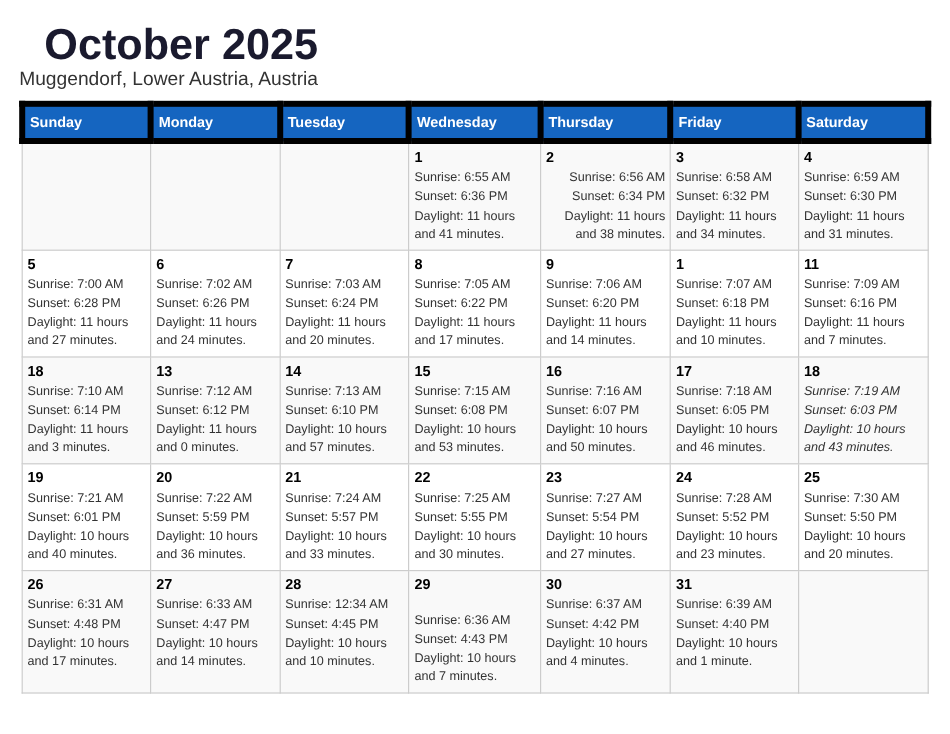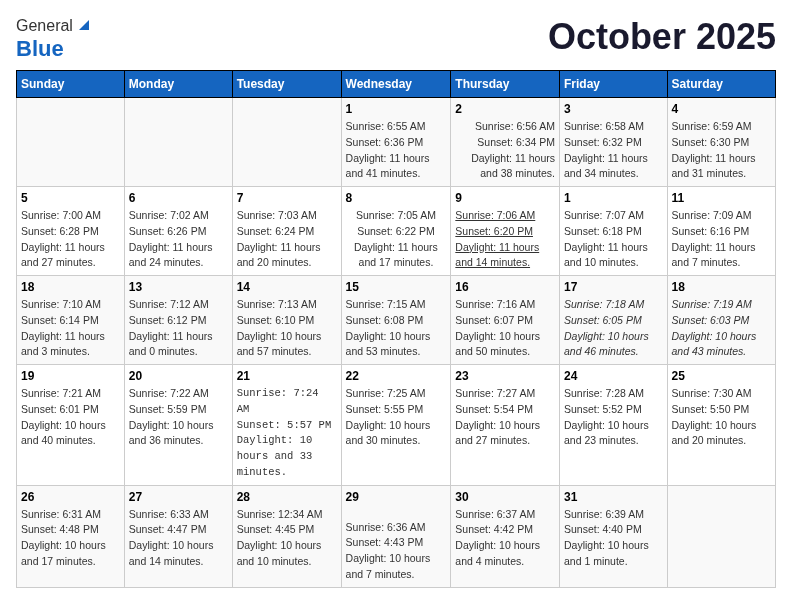--- a/index.html
+++ b/index.html
@@ -41,21 +41,21 @@
       border-collapse: collapse;
       font-size: 11px;
     }
     thead tr th {
       background-color: #1565c0;
       color: #fff;
       padding: 6px 4px;
       text-align: left;
       font-size: 12px;
       font-weight: bold;
-      border: 1px solid #000000;
+      border: 5px solid #000000;
     }
     tbody tr td {
       border: 1px solid #ccc;
       vertical-align: top;
       padding: 4px;
       width: 113px;
       min-height: 80px;
       background: #fff;
     }
     tbody tr:nth-child(odd) td {
@@ -71,33 +71,23 @@
       color: #333;
       font-size: 10.5px;
       line-height: 1.5;
     }
     td.empty { background: #f0f0f0; }
   </style>
 </head>
 <body>
 
 <div class="header">
-  <div class="logo">
-    <div style="display:flex;align-items:center;">
-      <span class="logo-general">General</span>
-      <span style="display:inline-block;margin-left:2px;">
-        <svg width="16" height="16" viewBox="0 0 16 16">
-          <polygon points="4,14 14,14 14,4" fill="#1565c0"></polygon>
-        </svg>
-      </span>
-    </div>
-    <span class="logo-blue" style="font-size:22px;font-weight:bold;color:#1565c0;">Blue</span>
-  </div>
   <div class="title-block">
     <h1>October 2025</h1>
+    <h2>Muggendorf, Lower Austria, Austria</h2>
   </div>
 </div>
 
 <table>
   <thead>
     <tr>
     <th>Sunday</th>
         <th>Monday</th>
         <th>Tuesday</th>
         <th>Wednesday</th>
@@ -150,27 +140,27 @@
 Daylight: 11 hours and 24 minutes.</div>
         </td>
         <td>
           <span class="day-num">7</span>
           <div class="day-info" style="white-space: pre-line;">Sunrise: 7:03 AM
 Sunset: 6:24 PM
 Daylight: 11 hours and 20 minutes.</div>
         </td>
         <td>
           <span class="day-num">8</span>
-          <div class="day-info" style="white-space: pre-line; text-align: center;">Sunrise: 7:05 AM
+          <div class="day-info" style="white-space: pre-line;">Sunrise: 7:05 AM
 Sunset: 6:22 PM
 Daylight: 11 hours and 17 minutes.</div>
         </td>
         <td>
           <span class="day-num">9</span>
-          <div class="day-info" style="white-space: pre-line; text-decoration: underline;">Sunrise: 7:06 AM
+          <div class="day-info" style="white-space: pre-line;">Sunrise: 7:06 AM
 Sunset: 6:20 PM
 Daylight: 11 hours and 14 minutes.</div>
         </td>
         <td>
           <span class="day-num">1</span>
           <div class="day-info" style="white-space: pre-line;">Sunrise: 7:07 AM
 Sunset: 6:18 PM
 Daylight: 11 hours and 10 minutes.</div>
         </td>
         <td>
@@ -206,21 +196,21 @@
 Daylight: 10 hours and 53 minutes.</div>
         </td>
         <td>
           <span class="day-num">16</span>
           <div class="day-info" style="white-space: pre-line;">Sunrise: 7:16 AM
 Sunset: 6:07 PM
 Daylight: 10 hours and 50 minutes.</div>
         </td>
         <td>
           <span class="day-num">17</span>
-          <div class="day-info" style="white-space: pre-line; font-style: italic;">Sunrise: 7:18 AM
+          <div class="day-info" style="white-space: pre-line;">Sunrise: 7:18 AM
 Sunset: 6:05 PM
 Daylight: 10 hours and 46 minutes.</div>
         </td>
         <td>
           <span class="day-num">18</span>
           <div class="day-info" style="white-space: pre-line; font-style: italic;">Sunrise: 7:19 AM
 Sunset: 6:03 PM
 Daylight: 10 hours and 43 minutes.</div>
         </td>
       </tr>
@@ -232,21 +222,21 @@
 Daylight: 10 hours and 40 minutes.</div>
         </td>
         <td>
           <span class="day-num">20</span>
           <div class="day-info" style="white-space: pre-line;">Sunrise: 7:22 AM
 Sunset: 5:59 PM
 Daylight: 10 hours and 36 minutes.</div>
         </td>
         <td>
           <span class="day-num">21</span>
-          <div class="day-info" style="white-space: pre-line; font-family: Liberation Mono, monospace;">Sunrise: 7:24 AM
+          <div class="day-info" style="white-space: pre-line;">Sunrise: 7:24 AM
 Sunset: 5:57 PM
 Daylight: 10 hours and 33 minutes.</div>
         </td>
         <td>
           <span class="day-num">22</span>
           <div class="day-info" style="white-space: pre-line;">Sunrise: 7:25 AM
 Sunset: 5:55 PM
 Daylight: 10 hours and 30 minutes.</div>
         </td>
         <td>

